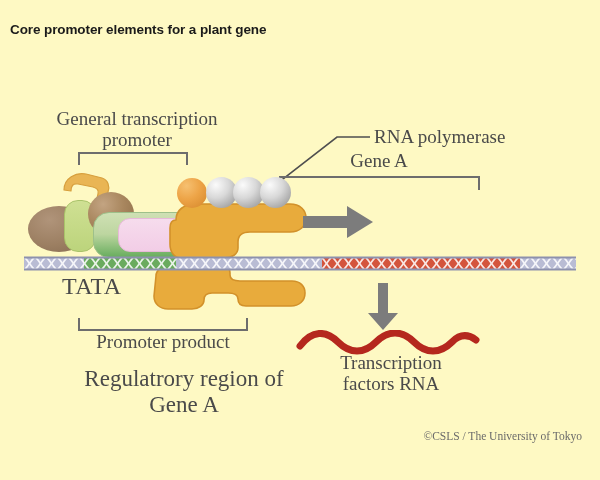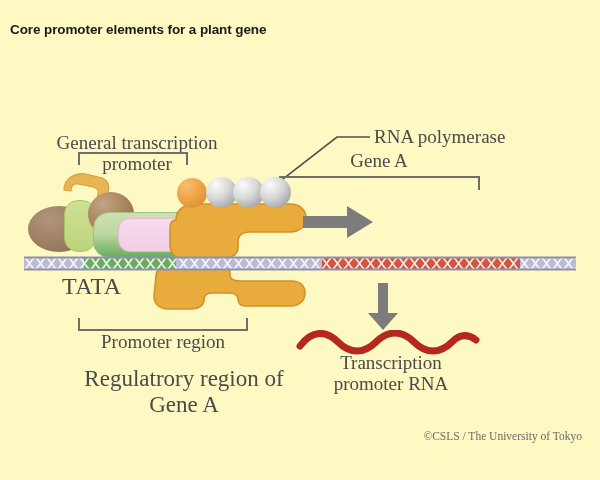--- a/index.html
+++ b/index.html
@@ -125,21 +125,21 @@
     margin-left: 40px;
   }
 </style>
 </head>
 <body>
 
 <div id="page">
 
   <div class="title">Core promoter elements for a plant gene</div>
 
-  <div class="lbl ctr" style="left:22px; top:108px; width:230px; font-size:19px;margin-top:24px;">
+  <div class="lbl ctr" style="left:22px; top:108px; width:230px; font-size:19px;">
     <span>General transcription</span><br>
     <span>promoter</span>
   </div>
 
   <div class="bracket-down" style="left:78px; top:152px; width:110px; height:13px;"></div>
 
   <svg class="leader" width="600" height="480">
     <polyline points="220,228 337,137 370,137" fill="none" stroke="#4f4f4f" stroke-width="1.6"></polyline>
   </svg>
 
@@ -199,39 +199,39 @@
     <rect x="0" y="1" width="552" height="13" fill="url(#helixPat)" opacity="0.85"></rect>
 
     <rect x="0" y="0.5" width="552" height="2" fill="#8d91ad"></rect>
     <rect x="0" y="12.5" width="552" height="2" fill="#8d91ad"></rect>
   </svg>
 
   <div class="lbl" style="left:62px; top:273px; font-size:24px; letter-spacing:0.5px;">TATA</div>
 
   <div class="bracket-up" style="left:78px; top:318px; width:170px; height:13px;"></div>
 
-  <div class="lbl ctr" style="left:70px; top:331px; width:186px; font-size:19px;">Promoter region</div>
+  <div class="lbl ctr" style="left:70px; top:331px; width:186px; font-size:19px;">Promoter product</div>
 
   <div class="lbl ctr" style="left:65px; top:366px; width:238px; font-size:23px;">
     <span>Regulatrory region of</span><br>
     <span>Gene A</span>
   </div>
 
   <svg class="arrow-right" style="left:303px; top:206px;" width="72" height="32">
     <path d="M0,10 L44,10 L44,0 L70,16 L44,32 L44,22 L0,22 Z" fill="#7c7c7c"></path>
   </svg>
 
   <svg class="arrow-down" style="left:367px; top:283px;" width="32" height="48">
     <path d="M11,0 L21,0 L21,30 L31,30 L16,47 L1,30 L11,30 Z" fill="#7c7c7c"></path>
   </svg>
 
   <svg class="rna-wave" style="left:294px; top:330px;" width="190" height="26">
     <path d="M6,16 C18,0 32,0 44,12 C56,24 70,24 82,12 C94,0 108,0 120,12 C132,24 146,24 158,12 C166,4 174,4 182,10" fill="none" stroke="#b5281e" stroke-width="7" stroke-linecap="round"></path>
   </svg>
 
   <div class="lbl ctr" style="left:296px; top:352px; width:190px; font-size:19px;text-align:center;">
     <span>Transcription</span><br>
-    <span>promoter RNA</span>
+    <span>factors RNA</span>
   </div>
 
   <div class="copyright">©CSLS / The University of Tokyo</div>
 
 </div>
 
 </body></html>

